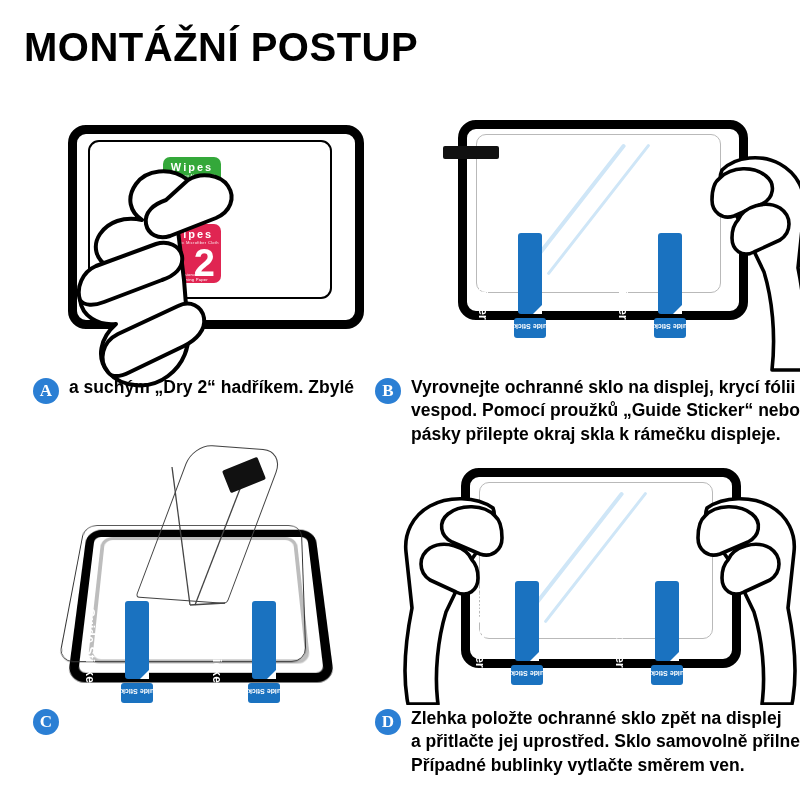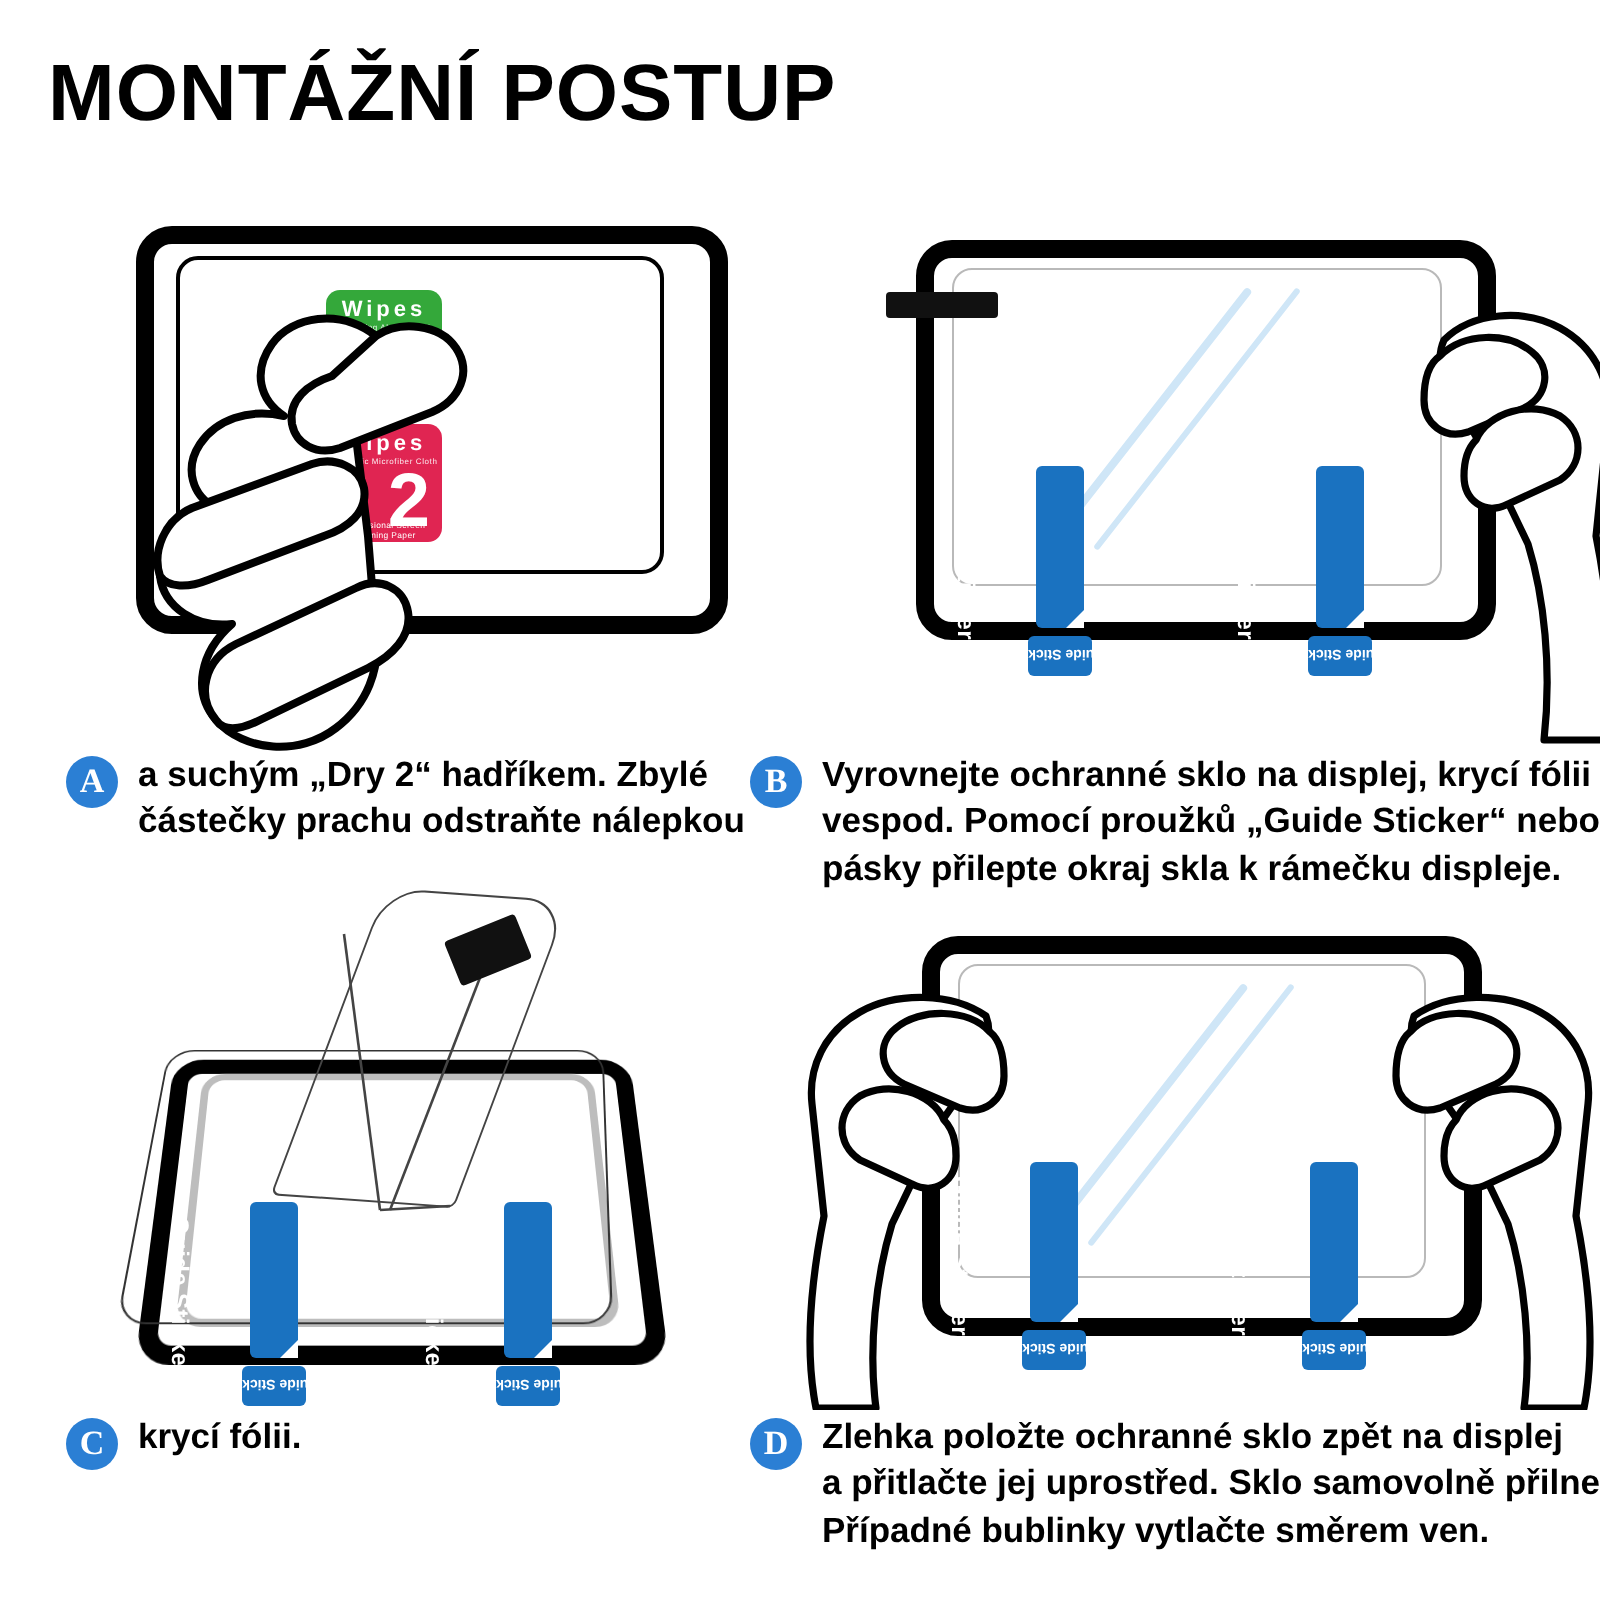--- a/index.html
+++ b/index.html
@@ -131,21 +131,21 @@
   .pulltab{position:absolute;background:#111;border-radius:2px;}
   
   .hand{position:absolute;overflow:visible;}
   .hand svg{display:block;}
 </style>
 </head>
 <body>
 
 <div id="page-title">MONTÁŽNÍ POSTUP</div>
 
-<div class="illus" style="left:40px;top:100px;width:340px;height:270px;">
+<div class="illus" style="left:40px;top:112px;width:340px;height:270px;">
 
   <div class="frame-outer" style="left:28px;top:13px;width:278px;height:186px;"></div>
   <div class="frame-inner" style="left:48px;top:28px;width:240px;height:155px;"></div>
 
   <div class="wipe wet" style="left:123px;top:45px;width:58px;height:59px;">
     <div class="w-title">Wipes</div>
     <div class="w-sub">Sterilizing Alcohol 80%</div>
     <div class="w-num">1</div>
     <div class="w-foot">Professional Screen Cleaning Paper</div>
   </div>
@@ -220,21 +220,20 @@
                  C32 110 22 102 22 90 C22 82 24 76 28 72 Z"></path>
       </g>
     </svg>
   </div>
 </div>
 
 <div class="textblock" style="left:33px;top:376px;">
   <div class="badge">A</div>
   <div class="steptext">
     <div>a suchým „Dry 2“ hadříkem. Zbylé</div>
-    <div>částečky prachu odstraňte nálepkou</div>
   </div>
 </div>
 
 <div class="textblock" style="left:375px;top:376px;">
   <div class="badge">B</div>
   <div class="steptext">
     <div>Vyrovnejte ochranné sklo na displej, krycí fólii mějte</div>
     <div>vespod. Pomocí proužků „Guide Sticker“ nebo lepicí</div>
     <div>pásky přilepte okraj skla k rámečku displeje.</div>
   </div>
@@ -338,21 +337,20 @@
         <path d="M33 70 C39 56 61 50 75 58 C87 66 87 82 75 90 L49 102
                  C37 108 27 100 27 88 C27 80 29 74 33 70 Z"></path>
       </g>
     </svg>
   </div>
 </div>
 
 <div class="textblock" style="left:33px;top:707px;">
   <div class="badge">C</div>
   <div class="steptext">
-    <div>krycí fólii.</div>
   </div>
 </div>
 
 <div class="textblock" style="left:375px;top:707px;">
   <div class="badge">D</div>
   <div class="steptext">
     <div>Zlehka položte ochranné sklo zpět na displej</div>
     <div>a přitlačte jej uprostřed. Sklo samovolně přilne.</div>
     <div>Případné bublinky vytlačte směrem ven.</div>
   </div>

